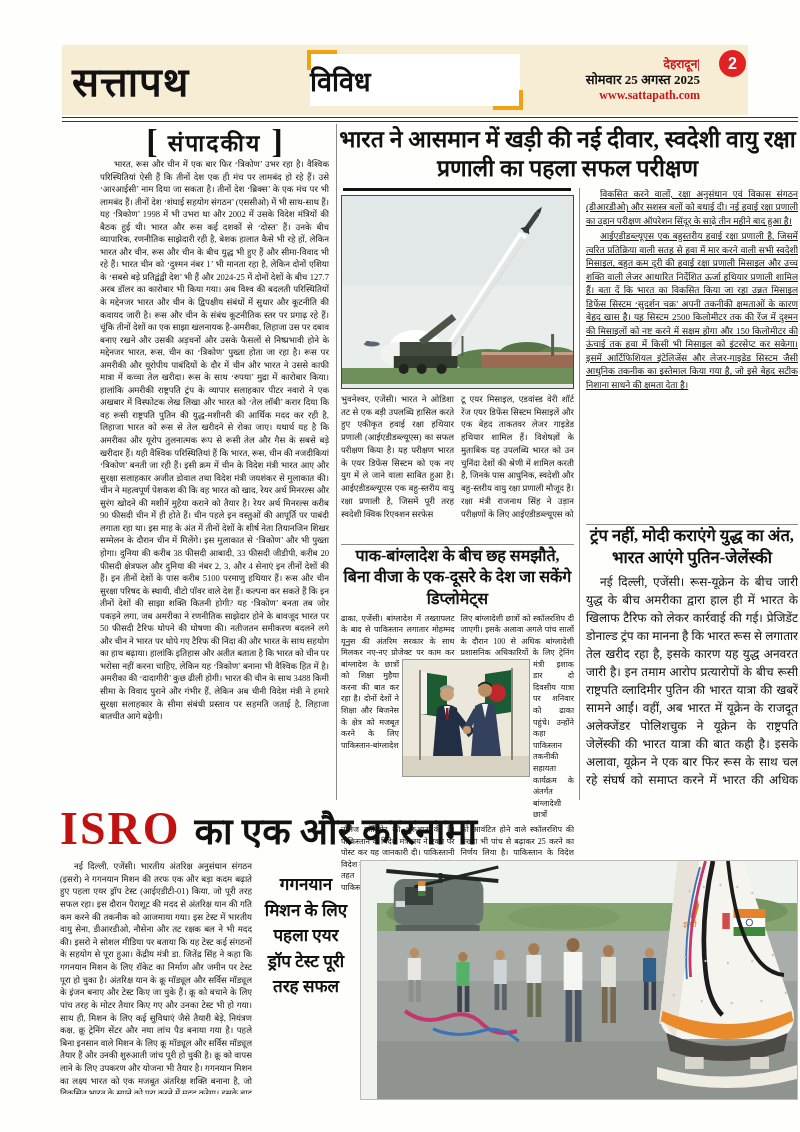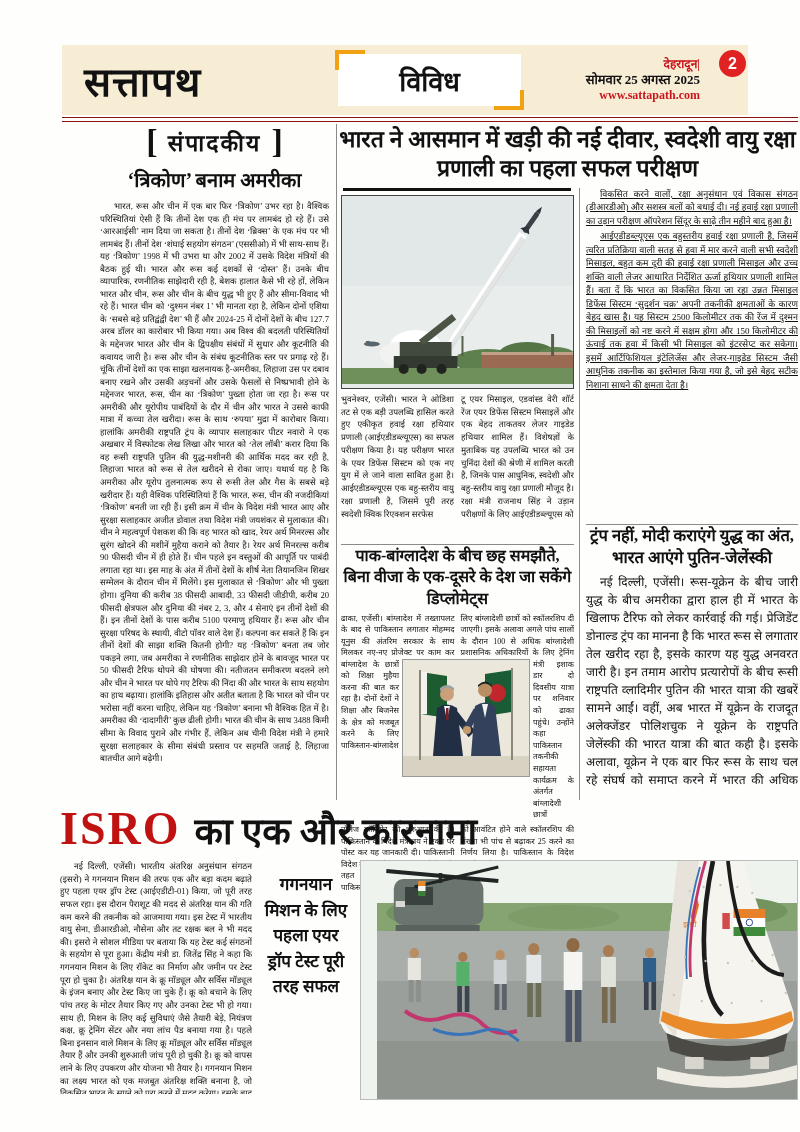--- a/index.html
+++ b/index.html
@@ -1,22 +1,22 @@
 <!DOCTYPE html>
 <html><head>
 <meta charset="utf-8">
 <style>
   html,body{margin:0;padding:0;}
   body{width:800px;height:1132px;background:#ffffff;font-family:"Liberation Serif",serif;color:#111;}
   .page{position:relative;width:800px;height:1132px;background:#fefefd;overflow:hidden;}
 
   
   .header{position:absolute;left:62px;top:45px;width:686px;height:70px;background:#f7ecd4;display:flex;align-items:center;}
-  .masthead{font-size:40px;font-weight:700;letter-spacing:1px;padding-left:22px;width:230px;}
-  .vividh-wrap{position:relative;width:183px;height:52px;background:#ffffff;display:flex;align-items:center;justify-content:center;margin-left:24px;}
+  .masthead{font-size:40px;font-weight:700;letter-spacing:1px;padding-left:10px;width:230px;}
+  .vividh-wrap{position:relative;width:210px;height:52px;background:#ffffff;display:flex;align-items:center;margin-left:8px;}
   .vividh{font-size:27px;font-weight:700;}
   .cbr{position:absolute;width:26px;height:16px;}
   .cbr.tl{left:-3px;top:-4px;border-left:4px solid #f2a112;border-top:4px solid #f2a112;}
   .cbr.br{right:-3px;bottom:-4px;border-right:4px solid #f2a112;border-bottom:4px solid #f2a112;}
   .dateblock{margin-left:auto;text-align:right;padding-right:48px;line-height:1.25;}
   .city{color:#c9161d;font-size:12px;font-weight:700;}
   .date{color:#111;font-size:13px;font-weight:700;}
   .website{color:#c9161d;font-size:12px;font-weight:700;}
   .pagenum{position:absolute;right:2px;top:5px;width:27px;height:27px;border-radius:50%;background:#e02222;color:#fff;font-size:16px;font-weight:700;display:flex;align-items:center;justify-content:center;font-family:"Liberation Sans",sans-serif;}
   .redrule{position:absolute;left:62px;top:117px;width:736px;height:3px;border-top:1px solid #8d1212;border-bottom:1px solid #8d1212;}
@@ -90,21 +90,20 @@
   <div class="redrule"></div>
 
   <div class="topsec">
 
     <div class="edit-col">
       <div class="edit-label">
         <span class="bk">[</span>
         <span class="edit-label-text">संपादकीय</span>
         <span class="bk">]</span>
       </div>
-      <div class="edit-headline">‘त्रिकोण’ बनाम अमरीका</div>
       <div class="edit-body">भारत, रूस और चीन में एक बार फिर ‘त्रिकोण’ उभर रहा है। वैश्विक परिस्थितियां ऐसी हैं कि तीनों देश एक ही मंच पर लामबंद हो रहे हैं। उसे ‘आरआईसी’ नाम दिया जा सकता है। तीनों देश ‘ब्रिक्स’ के एक मंच पर भी लामबंद हैं। तीनों देश ‘शंघाई सहयोग संगठन’ (एससीओ) में भी साथ-साथ हैं। यह ‘त्रिकोण’ 1998 में भी उभरा था और 2002 में उसके विदेश मंत्रियों की बैठक हुई थी। भारत और रूस कई दशकों से ‘दोस्त’ हैं। उनके बीच व्यापारिक, रणनीतिक साझेदारी रही है, बेशक हालात कैसे भी रहे हों, लेकिन भारत और चीन, रूस और चीन के बीच युद्ध भी हुए हैं और सीमा-विवाद भी रहे हैं। भारत चीन को ‘दुश्मन नंबर 1’ भी मानता रहा है, लेकिन दोनों एशिया के ‘सबसे बड़े प्रतिद्वंद्वी देश’ भी हैं और 2024-25 में दोनों देशों के बीच 127.7 अरब डॉलर का कारोबार भी किया गया। अब विश्व की बदलती परिस्थितियों के मद्देनजर भारत और चीन के द्विपक्षीय संबंधों में सुधार और कूटनीति की कवायद जारी है। रूस और चीन के संबंध कूटनीतिक स्तर पर प्रगाढ़ रहे हैं। चूंकि तीनों देशों का एक साझा खलनायक है-अमरीका, लिहाजा उस पर दबाव बनाए रखने और उसकी अड़चनों और उसके फैसलों से निष्प्रभावी होने के मद्देनजर भारत, रूस, चीन का ‘त्रिकोण’ पुख्ता होता जा रहा है। रूस पर अमरीकी और यूरोपीय पाबंदियों के दौर में चीन और भारत ने उससे काफी मात्रा में कच्चा तेल खरीदा। रूस के साथ ‘रुपया’ मुद्रा में कारोबार किया। हालांकि अमरीकी राष्ट्रपति ट्रंप के व्यापार सलाहकार पीटर नवारो ने एक अखबार में विस्फोटक लेख लिखा और भारत को ‘तेल लॉबी’ करार दिया कि वह रूसी राष्ट्रपति पुतिन की युद्ध-मशीनरी की आर्थिक मदद कर रही है, लिहाजा भारत को रूस से तेल खरीदने से रोका जाए। यथार्थ यह है कि अमरीका और यूरोप तुलनात्मक रूप से रूसी तेल और गैस के सबसे बड़े खरीदार हैं। यही वैश्विक परिस्थितियां हैं कि भारत, रूस, चीन की नजदीकियां ‘त्रिकोण’ बनती जा रही हैं। इसी क्रम में चीन के विदेश मंत्री भारत आए और सुरक्षा सलाहकार अजीत डोवाल तथा विदेश मंत्री जयशंकर से मुलाकात की। चीन ने महत्वपूर्ण पेशकश की कि वह भारत को खाद, रेयर अर्थ मिनरल्स और सुरंग खोदने की मशीनें मुहैया कराने को तैयार है। रेयर अर्थ मिनरल्स करीब 90 फीसदी चीन में ही होते हैं। चीन पहले इन वस्तुओं की आपूर्ति पर पाबंदी लगाता रहा था। इस माह के अंत में तीनों देशों के शीर्ष नेता तियानजिन शिखर सम्मेलन के दौरान चीन में मिलेंगे। इस मुलाकात से ‘त्रिकोण’ और भी पुख्ता होगा। दुनिया की करीब 38 फीसदी आबादी, 33 फीसदी जीडीपी, करीब 20 फीसदी क्षेत्रफल और दुनिया की नंबर 2, 3, और 4 सेनाएं इन तीनों देशों की हैं। इन तीनों देशों के पास करीब 5100 परमाणु हथियार हैं। रूस और चीन सुरक्षा परिषद के स्थायी, वीटो पॉवर वाले देश हैं। कल्पना कर सकते हैं कि इन तीनों देशों की साझा शक्ति कितनी होगी? यह ‘त्रिकोण’ बनता तब जोर पकड़ने लगा, जब अमरीका ने रणनीतिक साझेदार होने के बावजूद भारत पर 50 फीसदी टैरिफ थोपने की घोषणा की। नतीजतन समीकरण बदलने लगे और चीन ने भारत पर थोपे गए टैरिफ की निंदा की और भारत के साथ सहयोग का हाथ बढ़ाया। हालांकि इतिहास और अतीत बताता है कि भारत को चीन पर भरोसा नहीं करना चाहिए, लेकिन यह ‘त्रिकोण’ बनाना भी वैश्विक हित में है। अमरीका की ‘दादागीरी’ कुछ ढीली होगी। भारत की चीन के साथ 3488 किमी सीमा के विवाद पुराने और गंभीर हैं, लेकिन अब चीनी विदेश मंत्री ने हमारे सुरक्षा सलाहकार के सीमा संबंधी प्रस्ताव पर सहमति जताई है, लिहाजा बातचीत आगे बढ़ेगी।</div>
     </div>
 
     <div class="right-region">
       <div class="main-headline">भारत ने आसमान में खड़ी की नई दीवार, स्वदेशी वायु रक्षा प्रणाली का पहला सफल परीक्षण</div>
       <div class="inner">
 
         <div class="mid-col">
           <div class="hl-rule"></div>
           <div class="photo-frame">

